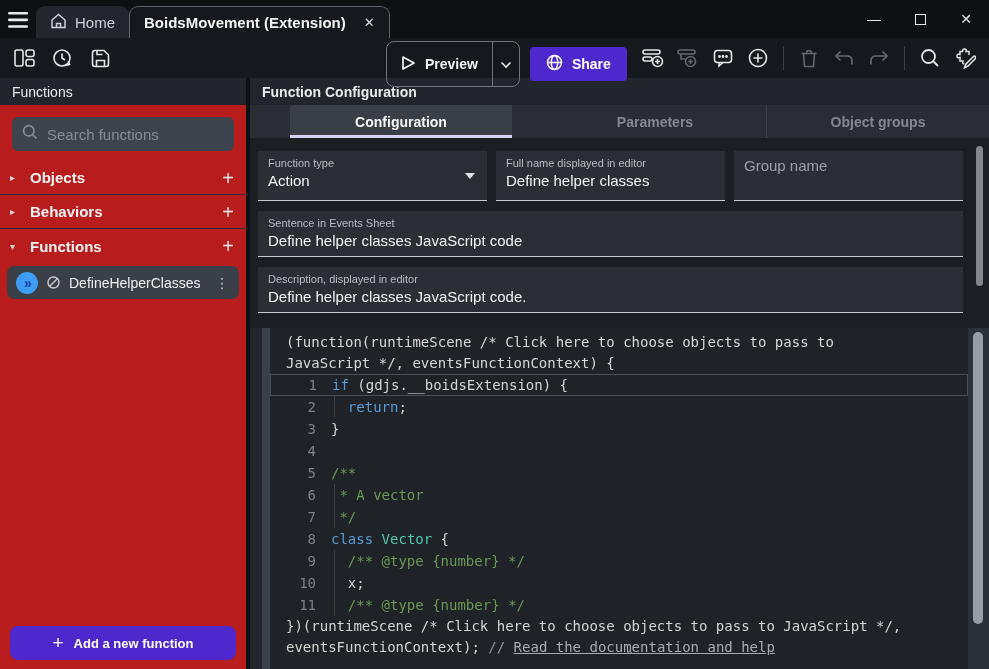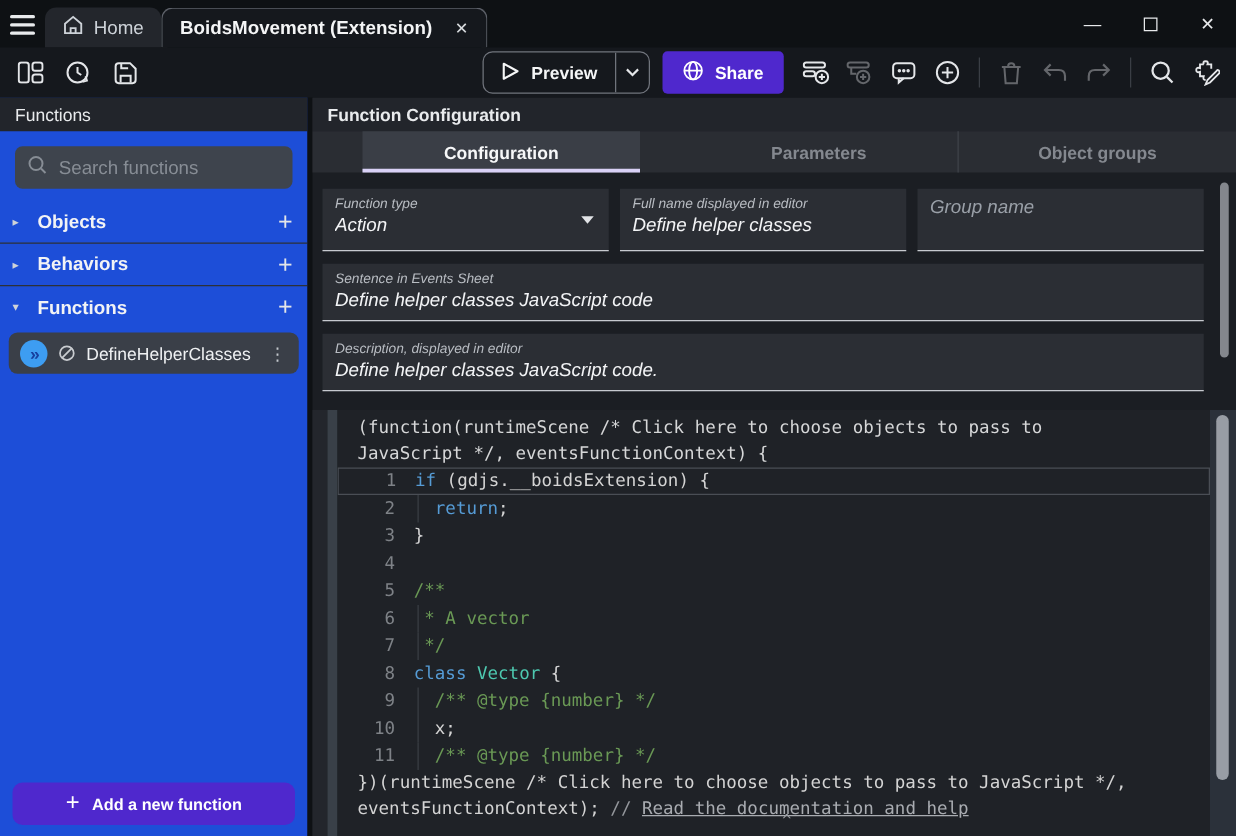--- a/index.html
+++ b/index.html
@@ -20,32 +20,32 @@
   .win-btn { width:46px; height:38px; display:flex; align-items:center; justify-content:center; color:#e8eaec; font-size:14px; cursor:pointer; }
   .win-btn .sq { width:11px; height:11px; border:1.5px solid #e8eaec; display:block; }
 
   
   .toolbar { height:40px; background:#15181d; display:flex; align-items:center; position:relative; flex:none; }
   .tb-left { display:flex; align-items:center; gap:10px; padding-left:10px; }
   .icon-btn { width:28px; height:28px; display:flex; align-items:center; justify-content:center; cursor:pointer; border-radius:4px; }
   .icon-btn svg { display:block; }
   .icon-btn.disabled { opacity:0.38; }
   .tb-center { position:absolute; left:386px; top:3px; display:flex; align-items:center; gap:10px; }
-  .preview-btn { display:flex; align-items:stretch; border:1px solid #70747c; border-radius:8px; height:34px; overflow:hidden; cursor:pointer; }
+  .preview-btn { display:flex; align-items:stretch; border:1px solid #70747c; border-radius:8px; height:46px; overflow:hidden; cursor:pointer; }
   .preview-main { display:flex; align-items:center; gap:9px; padding:0 14px; font-weight:bold; font-size:14px; color:#f4f5f6; }
   .preview-split { width:1px; background:#70747c; }
   .preview-caret { width:26px; display:flex; align-items:center; justify-content:center; }
   .share-btn { height:34px; background:#4f28cd; border-radius:4px; display:flex; align-items:center; gap:9px;
     padding:0 16px; font-weight:bold; font-size:14px; color:#ffffff; cursor:pointer; }
   .tb-right { margin-left:auto; display:flex; align-items:center; gap:7px; padding-right:10px; }
   .tb-divider { width:1px; height:24px; background:#3a3e45; margin:0 4px; }
 
   
   .body { flex:1; display:flex; min-height:0; }
-  .sidebar { width:246px; background:#1d4ed8; display:flex; flex-direction:column; }
+  .sidebar { width:246px; background:#b91c1c; display:flex; flex-direction:column; }
   .panel-gap { width:4px; background:#0e1114; }
   .main { flex:1; background:#1b1e23; display:flex; flex-direction:column; min-width:0; }
 
   .panel-header { height:27px; background:#22252b; display:flex; align-items:center; padding:0 12px;
     font-size:14px; color:#e9ebed; flex:none; }
   .main .panel-header { font-weight:bold; }
 
   
   .search-wrap { padding:12px 12px 10px 12px; }
   .search-box { height:34px; background:#3e444d; border-radius:6px; display:flex; align-items:center; gap:9px; padding:0 10px; cursor:text; }
@@ -72,21 +72,21 @@
   
   .tabbar { height:33px; background:#2a2d33; display:flex; flex:none;padding-left:40px; }
   .mtab { flex:1; display:flex; align-items:center; justify-content:center; font-size:14px; font-weight:bold;
     color:#84888f; position:relative; cursor:pointer; border-left:1px solid #3f434a; }
   .mtab:first-child { border-left:none; }
   .mtab.active { background:#3a3e46; color:#f6f7f8; border-left:none; }
   .mtab.active + .mtab { border-left:none;margin-left:32px; }
   .mtab.active::after { content:""; position:absolute; left:0; right:0; bottom:0; height:3px; background:#d9d1f6; }
 
   
-  .config-scroll { position:relative; padding:13px 8px 0 8px; flex:none;font-style:italic; }
+  .config-scroll { position:relative; padding:13px 8px 0 8px; flex:none; }
   .v-scrollthumb { position:absolute; right:6px; top:8px; width:7px; height:140px; background:#84878d; border-radius:4px; }
   .fields-row { display:flex; gap:9px; margin:0 18px 10px 0; }
   .field { background:#2b2e34; border-bottom:1px solid #c7cacf; padding:6px 10px 7px 10px; }
   .field.small { flex:1; height:50px; }
   .field.wide { margin:0 18px 10px 0; height:46px; }
   .field-label { font-size:11px; color:#b9bdc3; margin-bottom:3px; }
   .field-value { font-size:15px; color:#f3f4f6; white-space:nowrap; overflow:hidden; }
   .field.select { position:relative; cursor:pointer; }
   .select-caret { position:absolute; right:12px; top:22px; width:0; height:0; border-left:5px solid transparent;
     border-right:5px solid transparent; border-top:6px solid #e2e4e7; }

